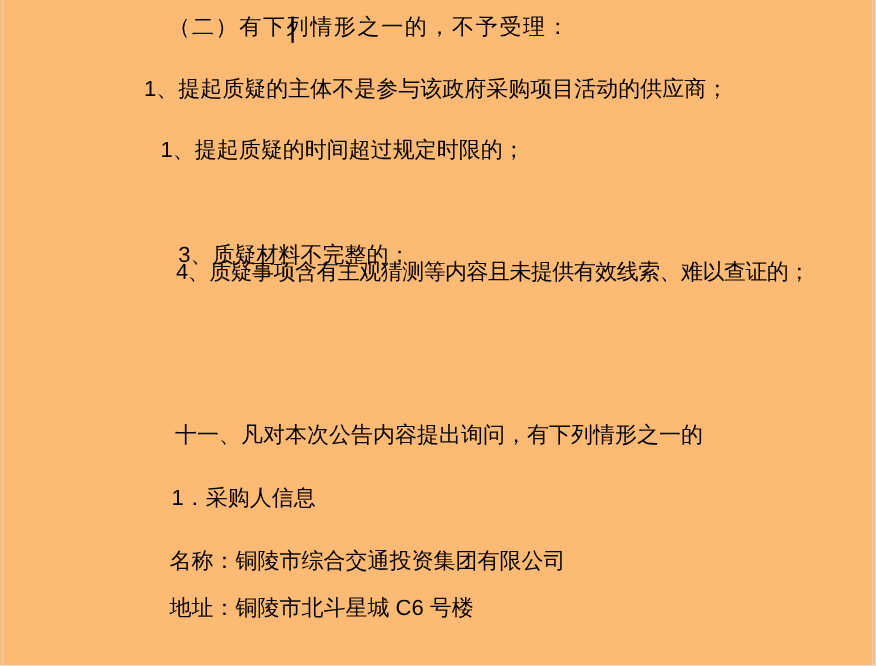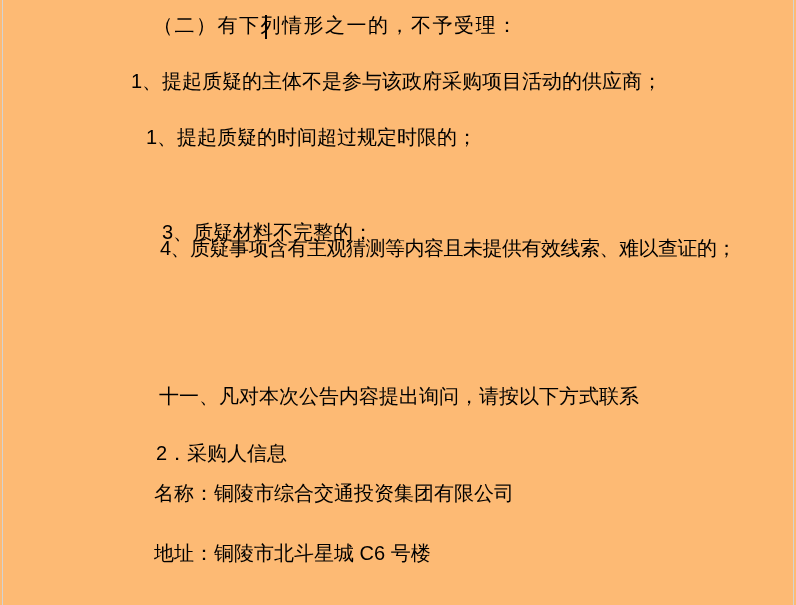--- a/index.html
+++ b/index.html
@@ -39,21 +39,21 @@
     word-break: break-all;
   }
   #p1  { top: 13px;  left: 153px; letter-spacing: 1.5px; }
   #p2  { top: 69px;  left: 131px; }
   #p3  { top: 125px; left: 146px; }
   #p4  { top: 181px; left: 162px; margin-top: 39px; }
   #p5  { top: 236px; left: 160px; letter-spacing: -0.5px; }
   #p6  { top: 282px; left: 119px; width: 610px; text-indent: 33px; }
   #p7  { top: 384px; left: 159px; }
   #p8  { top: 441px; left: 156px; }
-  #p9  { top: 481px; left: 154px; text-align: center; }
+  #p9  { top: 498px; left: 154px; text-align: center; }
   #p10 { top: 541px; left: 154px; }
 
   .caret {
     position: absolute;
     left: 265px;
     top: 15px;
     width: 2px;
     height: 24px;
     background: #000000;
   }
@@ -64,20 +64,20 @@
 <div class="screen">
 
   <div class="page-edge left"></div>
   <div class="page-edge right"></div>
 
   <div class="para" id="p1">（二）有下列情形之一的，不予受理：</div>
   <div class="para" id="p2">1、提起质疑的主体不是参与该政府采购项目活动的供应商；</div>
   <div class="para" id="p3">1、提起质疑的时间超过规定时限的；</div>
   <div class="para" id="p4">3、质疑材料不完整的；</div>
   <div class="para" id="p5">4、质疑事项含有主观猜测等内容且未提供有效线索、难以查证的；</div>
-  <div class="para" id="p7">十一、凡对本次公告内容提出询问，请按以下方式联系</div>
-  <div class="para" id="p8">2．采购人信息</div>
+  <div class="para" id="p7">十一、凡对本次公告内容提出询问，有下列情形之一的</div>
+  <div class="para" id="p8">1．采购人信息</div>
   <div class="para" id="p9">名称：铜陵市综合交通投资集团有限公司</div>
   <div class="para" id="p10">地址：铜陵市北斗星城 C6 号楼</div>
 
   <div class="caret"></div>
 
 </div>
 
 </body></html>

